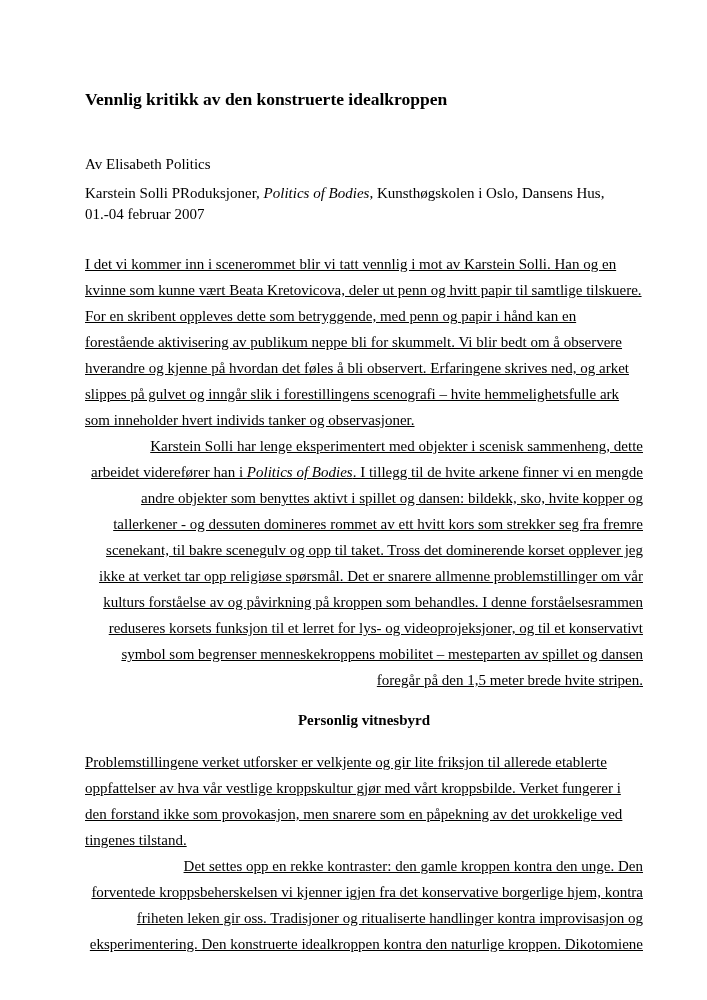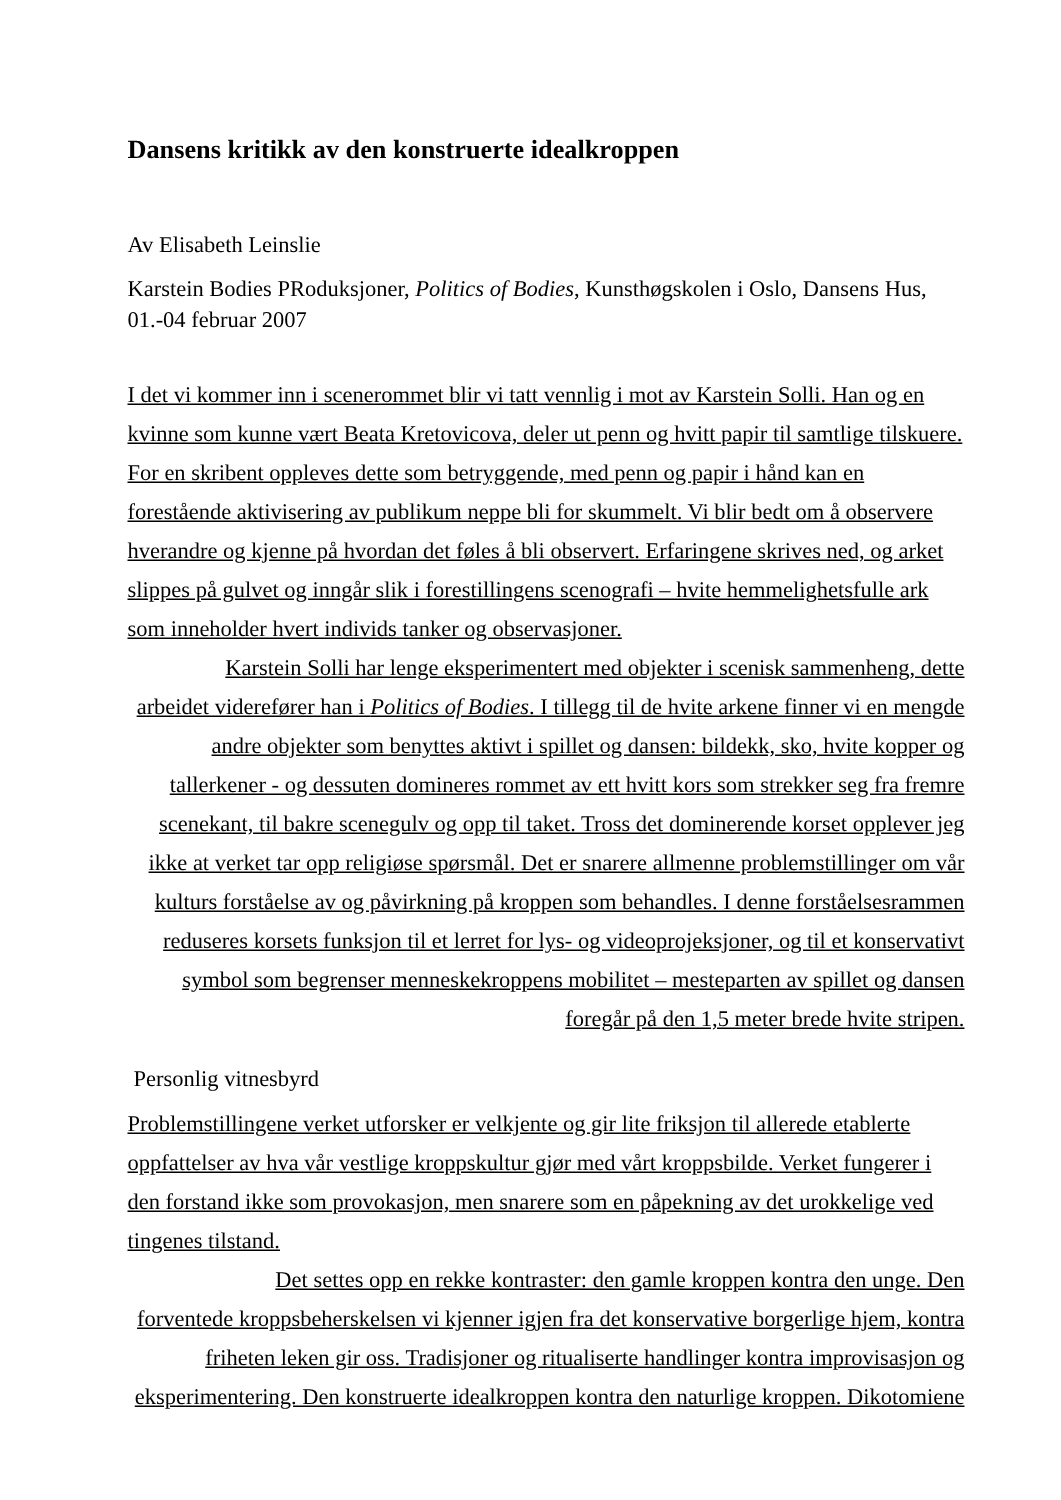--- a/index.html
+++ b/index.html
@@ -51,38 +51,39 @@
   .body-text p {
     margin: 0;
     text-decoration: underline;
   }
   .body-text p.indented {
     text-indent: 36px;
     text-align: right;
   }
   .section-heading {
     font-size: 15px;
-    font-weight: normal;
+    font-weight: bold;
     line-height: 26px;
-    margin: 4px;
+    margin: 16px;
     margin-top: 14px;
+    text-align: center;
   }
 </style>
 </head>
 <body>
 
 <div class="page">
   <div class="content">
 
-    <h1 class="doc-title">Dansens kritikk av den konstruerte idealkroppen</h1>
+    <h1 class="doc-title">Vennlig kritikk av den konstruerte idealkroppen</h1>
 
-    <div class="byline">Av Elisabeth Leinslie</div>
+    <div class="byline">Av Elisabeth Politics</div>
 
     <div class="production">
-      <span>Karstein Bodies PRoduksjoner, </span><span class="work-title">Politics of Bodies</span><span>, Kunsthøgskolen i Oslo, Dansens Hus, 01.-04 februar 2007</span>
+      <span>Karstein Solli PRoduksjoner, </span><span class="work-title">Politics of Bodies</span><span>, Kunsthøgskolen i Oslo, Dansens Hus, 01.-04 februar 2007</span>
     </div>
 
     <div class="body-text">
 
       <p>I det vi kommer inn i scenerommet blir vi tatt vennlig i mot av Karstein Solli. Han og en kvinne som kunne vært Beata Kretovicova, deler ut penn og hvitt papir til samtlige tilskuere. For en skribent oppleves dette som betryggende, med penn og papir i hånd kan en forestående aktivisering av publikum neppe bli for skummelt. Vi blir bedt om å observere hverandre og kjenne på hvordan det føles å bli observert. Erfaringene skrives ned, og arket slippes på gulvet og inngår slik i forestillingens scenografi – hvite hemmelighetsfulle ark som inneholder hvert individs tanker og observasjoner.</p>
 
       <p class="indented">
         <span>Karstein Solli har lenge eksperimentert med objekter i scenisk sammenheng, dette arbeidet viderefører han i </span><span class="italic">Politics of Bodies</span><span>. I tillegg til de hvite arkene finner vi en mengde andre objekter som benyttes aktivt i spillet og dansen: bildekk, sko, hvite kopper og tallerkener - og dessuten domineres rommet av ett hvitt kors som strekker seg fra fremre scenekant, til bakre scenegulv og opp til taket. Tross det dominerende korset opplever jeg ikke at verket tar opp religiøse spørsmål. Det er snarere allmenne problemstillinger om vår kulturs forståelse av og påvirkning på kroppen som behandles. I denne forståelsesrammen reduseres korsets funksjon til et lerret for lys- og videoprojeksjoner, og til et konservativt symbol som begrenser menneskekroppens mobilitet – mesteparten av spillet og dansen foregår på den 1,5 meter brede hvite stripen.</span>
       </p>
 

